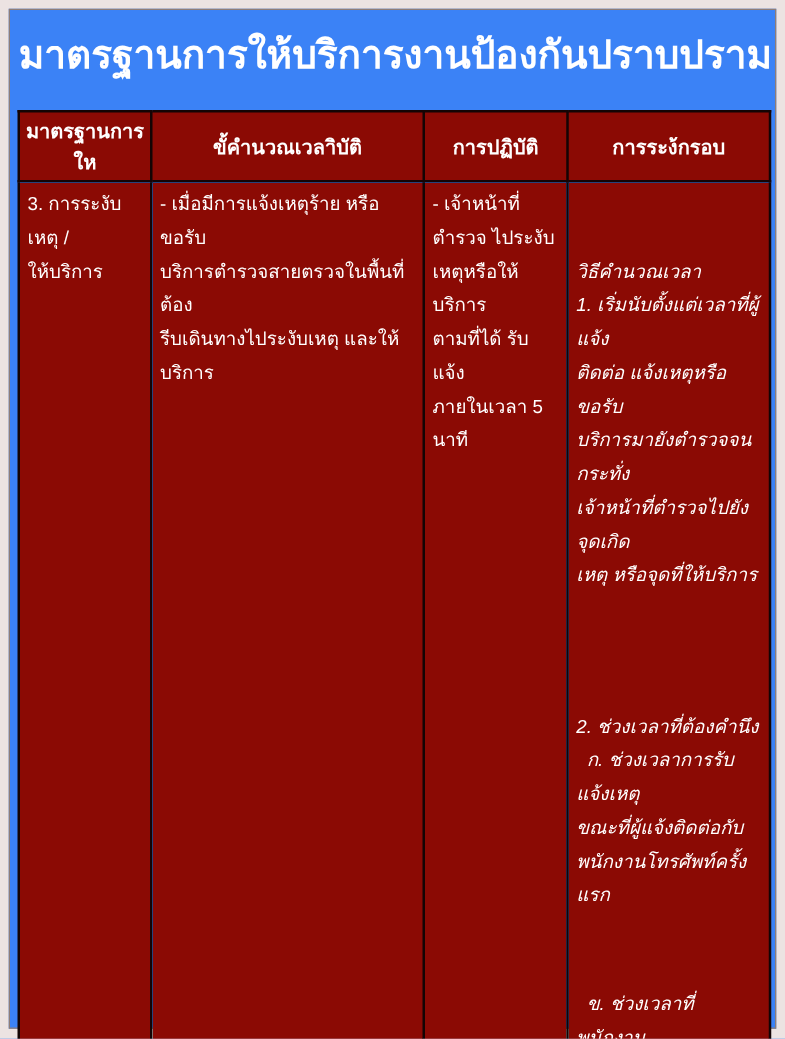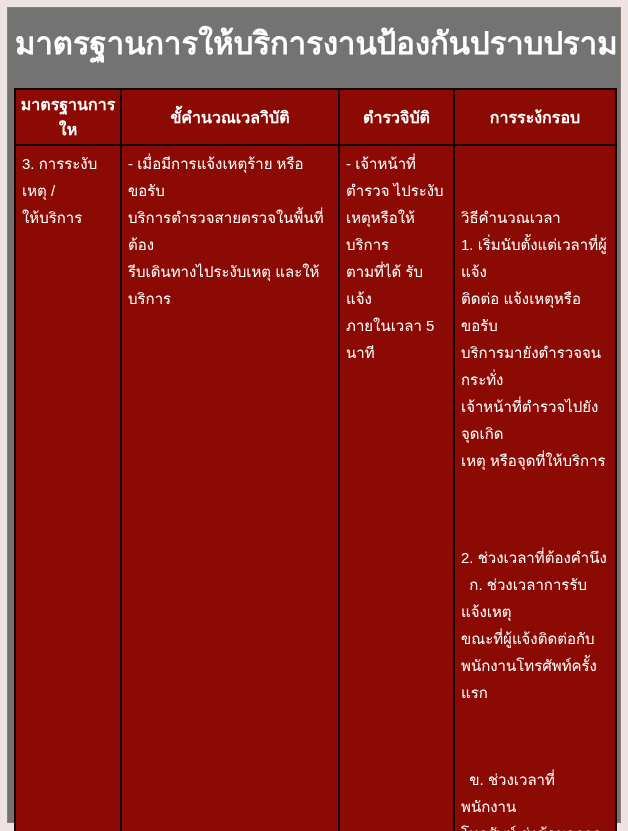--- a/index.html
+++ b/index.html
@@ -13,21 +13,21 @@
     position: relative;
     background: #ece3e2;
     font-family: "Liberation Sans", sans-serif;
   }
   .slide {
     position: absolute;
     left: 7px;
     top: 7px;
     right: 7px;
     bottom: 8px;
-    background: #737373;
+    background: #3b82f6;
     border: 1px solid #8f7d77;
     box-sizing: border-box;
   }
   .page-title {
     position: absolute;
     left: 7px;
     top: 10px;
     right: 4px;
     color: #ffffff;
     font-size: 31px;
@@ -66,22 +66,23 @@
     text-align: left;
     font-size: 15px;
     line-height: 27px;
     padding: 4px 6px;
     white-space: pre-wrap;
     overflow: hidden;
   }
   .cell-framework p {
     margin: 0;
     white-space: pre-wrap;
+    font-style: italic;
   }
-  .cell-framework p.p2 { margin-top: 16px; }
+  .cell-framework p.p2 { margin-top: 40px; }
   .cell-framework p.p3 { margin-top: 6px; }
 </style>
 </head>
 <body>
 
 <div class="slide">
 
   <div class="page-title">มาตรฐานการให้บริการงานป้องกันปราบปราม</div>
 
   <div class="table-wrap">
@@ -89,21 +90,21 @@
       <colgroup>
         <col style="width:106px">
         <col style="width:218px">
         <col style="width:115px">
         <col style="width:162px">
       </colgroup>
       <thead>
         <tr>
           <th>มาตรฐานการให</th>
           <th>ขั้คำนวณเวลาิบัติ</th>
-          <th>ตำรวจิบัติ</th>
+          <th>การปฏิบัติ</th>
           <th>การระง้กรอบ</th>
         </tr>
       </thead>
       <tbody>
         <tr>
           <td>3. การระงับเหตุ /
 ให้บริการ</td>
           <td>- เมื่อมีการแจ้งเหตุร้าย หรือขอรับ
 บริการตำรวจสายตรวจในพื้นที่ต้อง
 รีบเดินทางไประงับเหตุ และให้บริการ</td>

